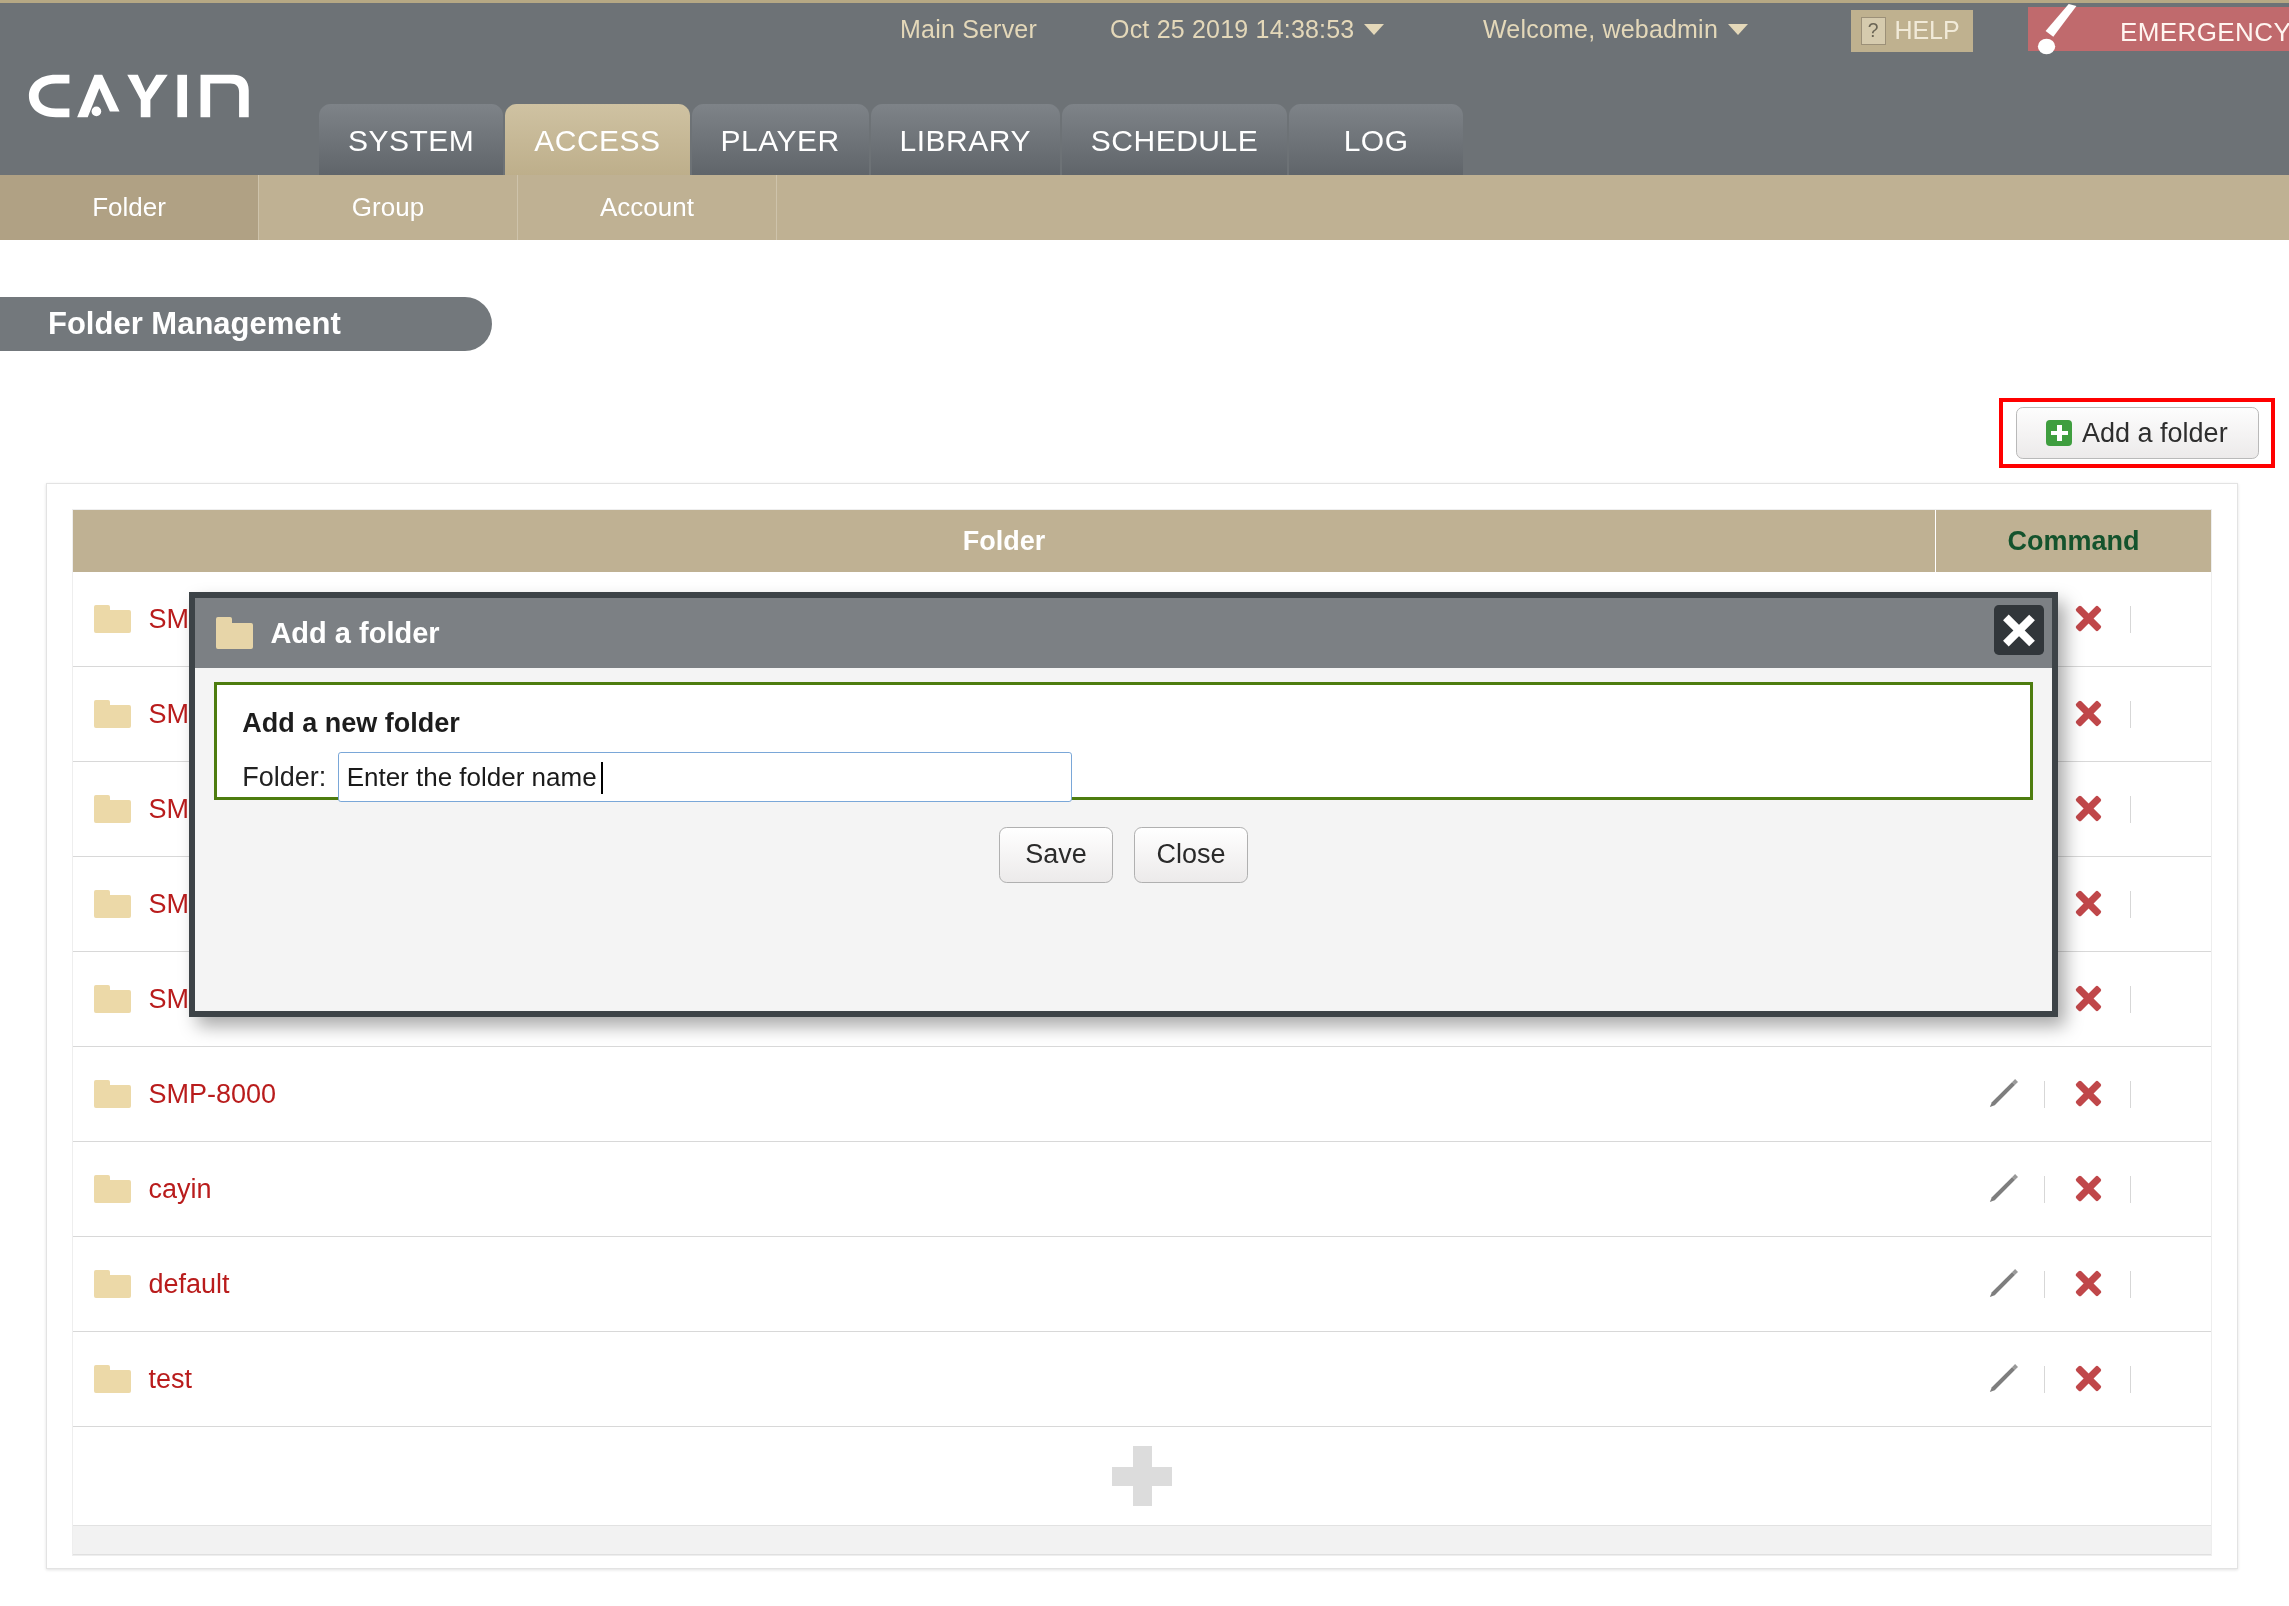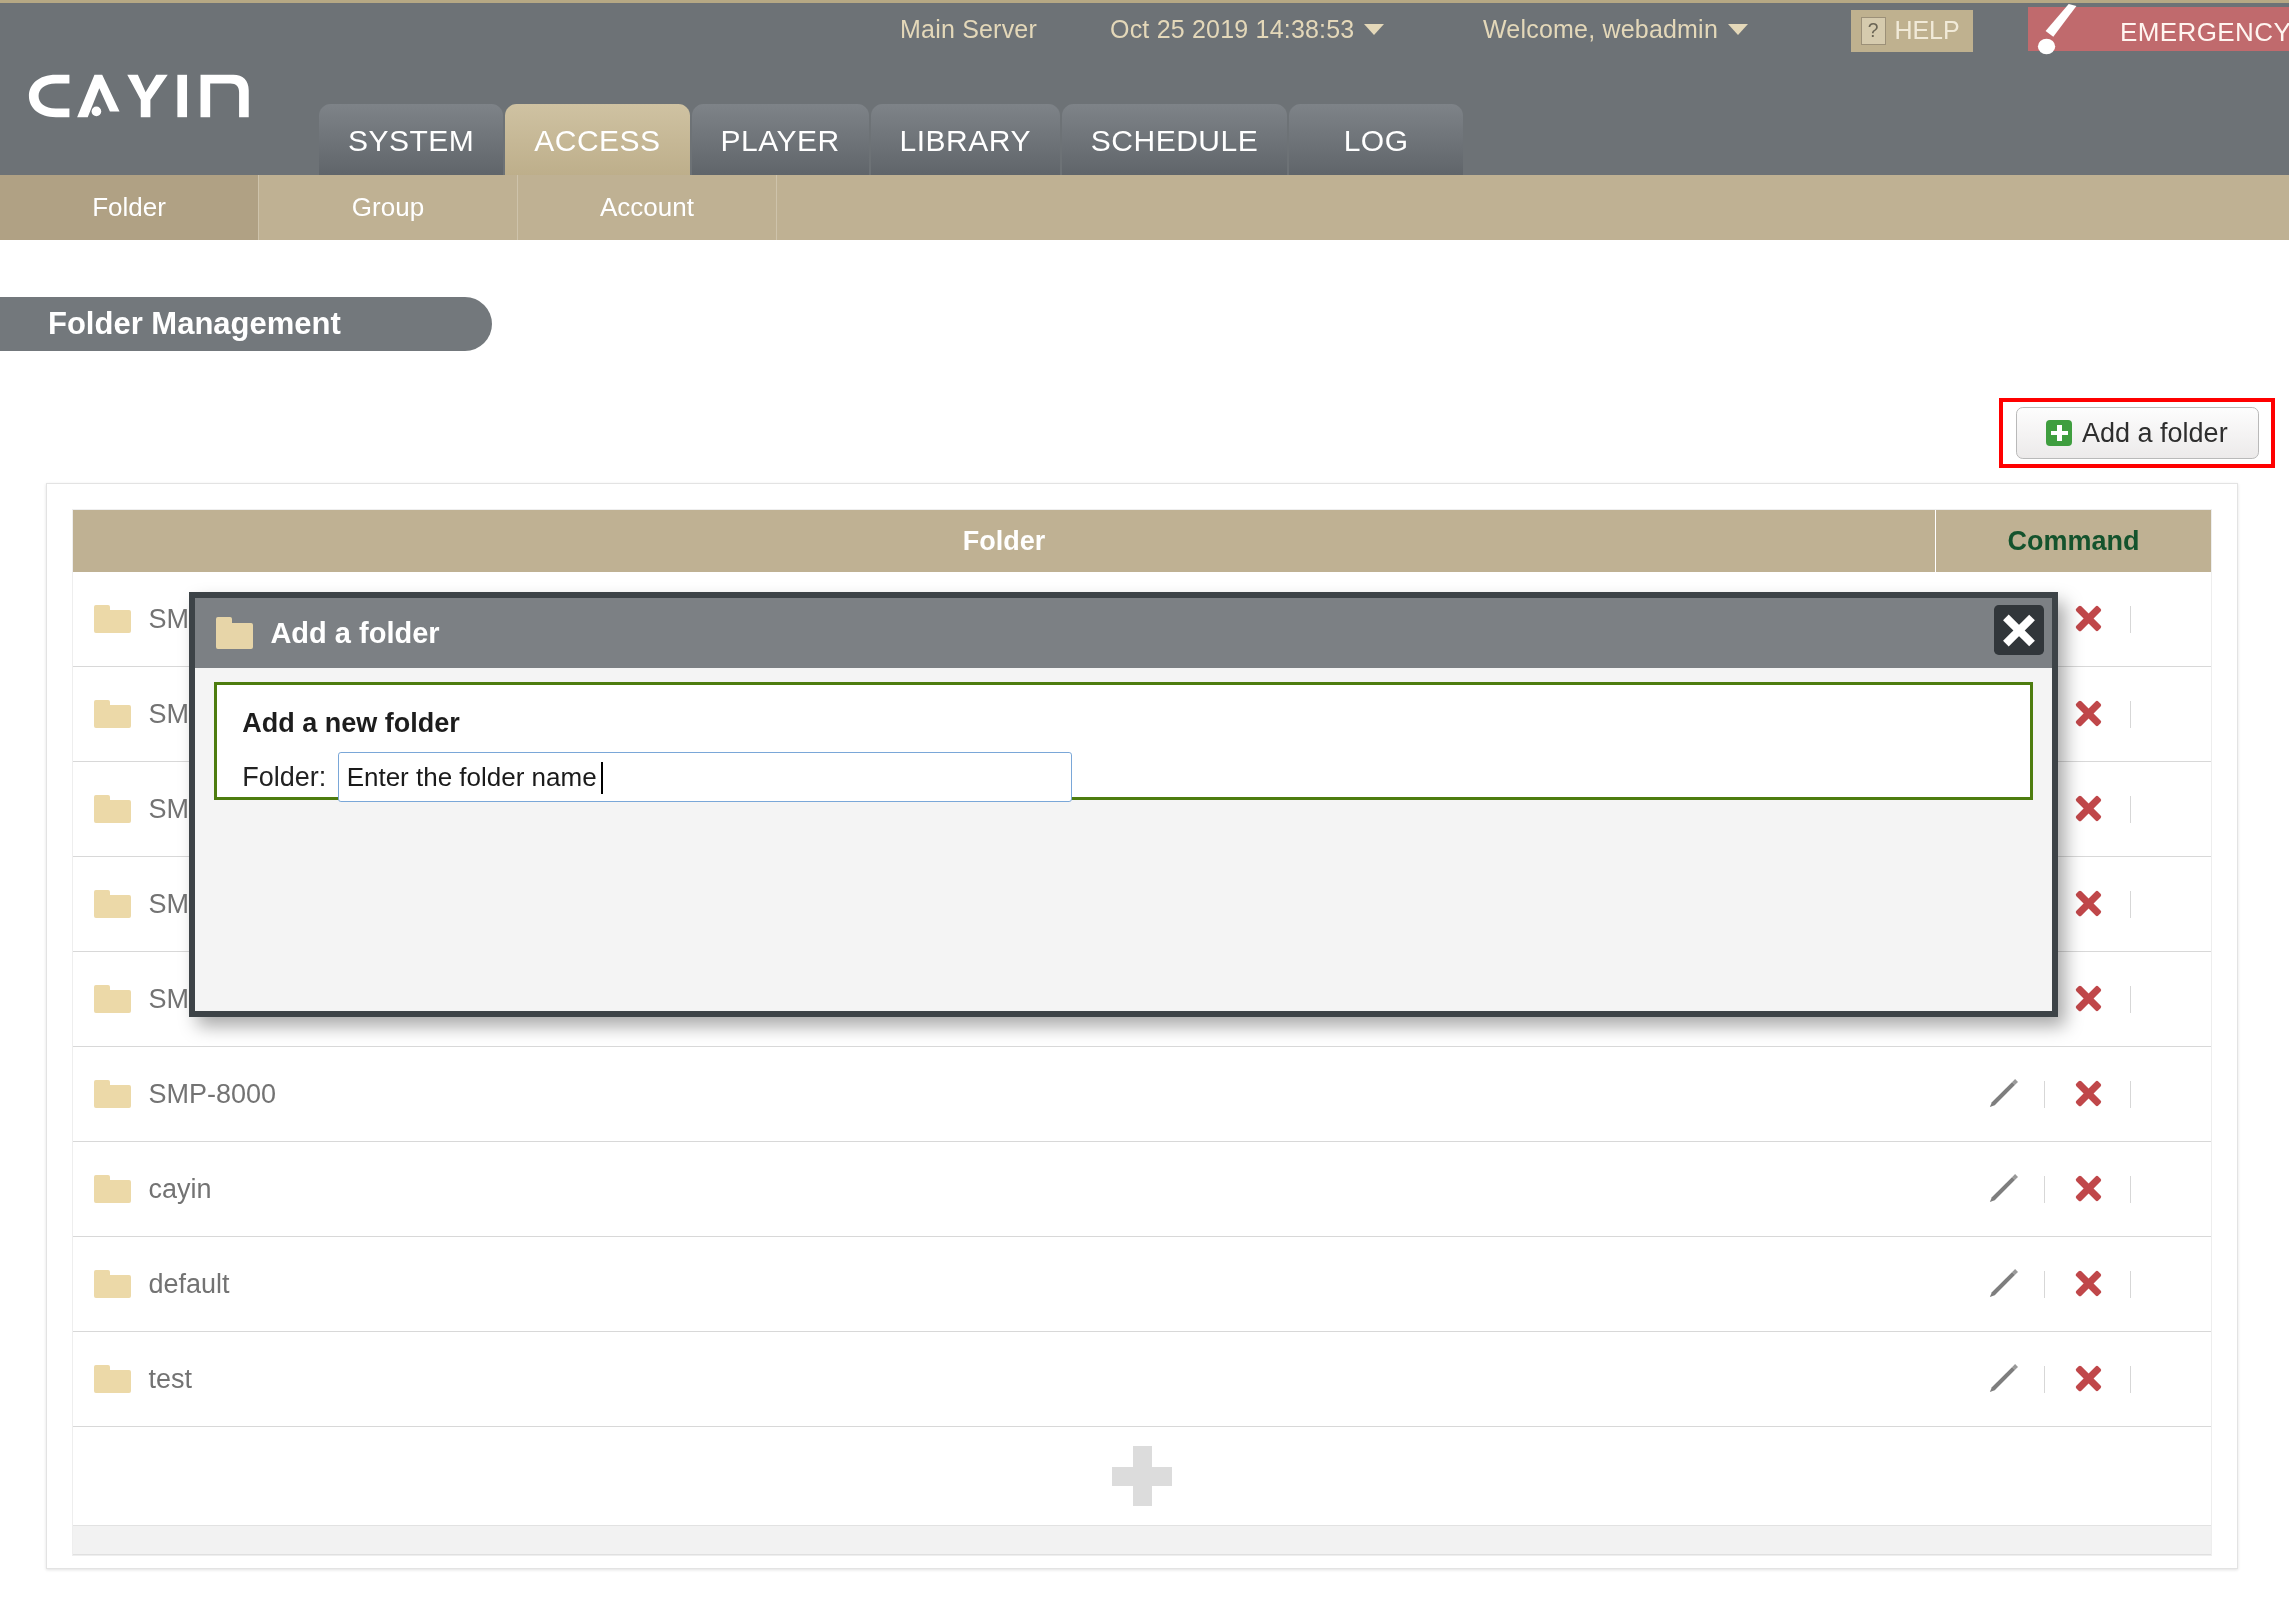--- a/index.html
+++ b/index.html
@@ -164,21 +164,21 @@
     width: 37px; height: 29px; position: relative; flex: none;
   }
   .folder-ico i {
     position:absolute; left:0; top:5.8px; width:37px; height:23px;
     background:#ecd9a8; border-radius:1.9px; display:block;
   }
   .folder-ico b {
     position:absolute; left:0; top:0; width:16.4px; height:7.7px;
     background:#ecd9a8; border-radius:1.9px 1.9px 0 0; display:block;
   }
-  .fname { font-size: 27px; color: #737373; }
+  .fname { font-size: 27px; color: #b91c1c; }
   .tcell-cmd {
     width: 280px; display: flex; align-items: center; justify-content: center;
     gap: 0px; border-left: none;
   }
   .cmd-sep { width:1px; height:27px; background:#d7d7d7; margin:0 25px; }
   .pencil { width: 33px; height: 33px; }
   .xmark {
     width: 35px; height: 35px; position: relative; cursor: pointer;
   }
   .xmark:before, .xmark:after {
@@ -534,15 +534,19 @@
     <div id="form-box">
       <div id="form-heading">Add a new folder</div>
       <div id="form-row">
         <span id="folder-label">Folder:</span>
         <span id="input-shell">
           <input id="folder-input" type="text" value="Enter the folder name" style="">
           <span id="caret" style="left: 263px;"></span>
         </span>
       </div>
     </div>
+    <div id="modal-actions">
+      <button class="mbtn">Save</button>
+      <button class="mbtn">Close</button>
+    </div>
   </div>
 </div>
 
 
 </body></html>

